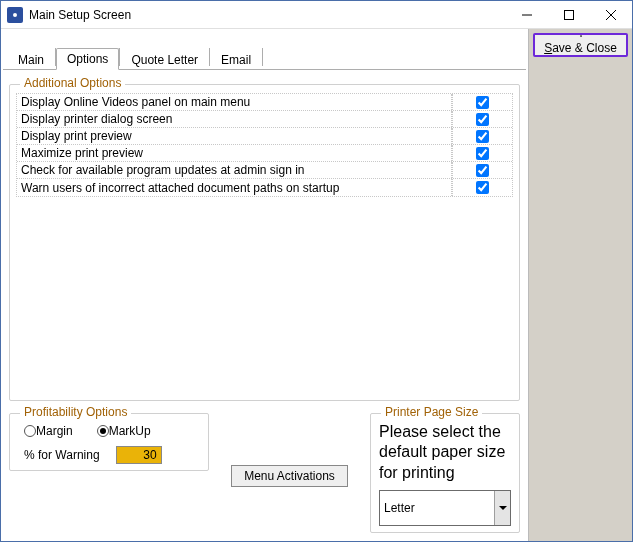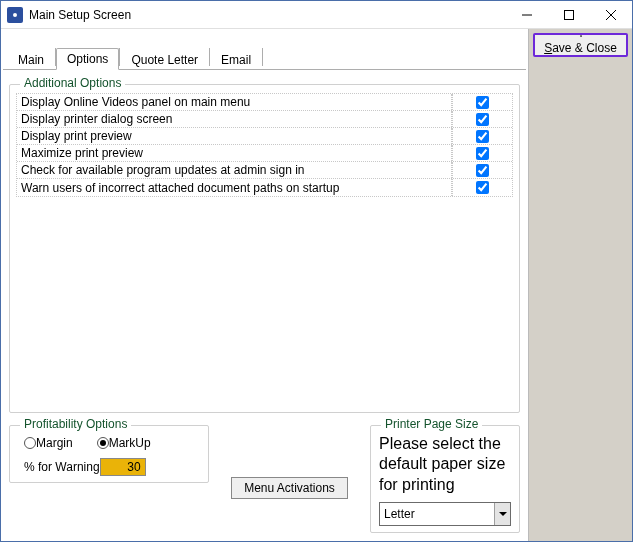--- a/index.html
+++ b/index.html
@@ -46,52 +46,52 @@
   .tabsep { width:1px; height:18px; background:#adadad; align-self:center; }
   .tab.active {
     border:1px solid #adadad; border-bottom:1px solid #fff; background:#fff; border-radius:2px 2px 0 0;
   }
   .tab-content-wrap { flex:1; border-top:1px solid #adadad; padding:6px; display:flex; flex-direction:column; min-height:0; }
   
   
   .groupbox { border:1px solid #d0d0d0; border-radius:2px; padding:8px 6px 6px 6px; position:relative; margin-top:8px; }
   .groupbox > .legend {
     position:absolute; top:-9px; left:10px; background:#fff; padding:0 4px;
-    font-size:12px; color:#14532d;
+    font-size:12px; color:#a16207;
   }
   .groupbox.additional { flex:1; min-height:0; display:flex; flex-direction:column; }
   .option-grid { border:1px dotted #c8c8c8; }
   .option-row {
     display:flex; align-items:center; height:17px; border-bottom:1px dotted #c8c8c8;
   }
   .option-row:last-child { border-bottom:none; }
   .option-label { flex:1; padding-left:4px; border-right:1px dotted #c8c8c8; height:100%; display:flex; align-items:center; font-size:12px; }
   .option-check-cell { width:60px; display:flex; align-items:center; justify-content:center; height:100%; border-left:1px dotted #c8c8c8; }
   input[type=checkbox] { margin:0; }
 
   .bottom-area { display:flex; align-items:flex-start; gap:4px; margin-top:4px; }
   .groupbox.profit { width:200px; }
   .radio-row { display:flex; gap:24px; align-items:center; margin:2px 8px 8px 8px; }
   .radio-item { display:flex; align-items:center; font-size:12px; }
   .radio-dot {
     width:12px; height:12px; border-radius:50%; border:1px solid #555; display:flex; align-items:center; justify-content:center; background:#fff;
   }
   .radio-dot.selected::after { content:""; width:6px; height:6px; background:#000; border-radius:50%; }
-  .warn-row { display:flex; align-items:center; gap:0; margin:0 8px; }
+  .warn-row { display:flex; align-items:center; gap:16px; margin:0 8px; }
   .warn-input { width:46px; height:18px; border:1px solid #888; text-align:right; padding-right:4px; font-size:12px; background:#eab308; }
 
   .center-btn-wrap { flex:1; display:flex; align-items:flex-end; justify-content:center; height:82px; }
   .menu-activations-btn {
     border:1px solid #888; background:#efefef; padding:3px 12px; font-size:12px;
   }
 
   .groupbox.printer { width:150px; }
   .printer-text { font-size:16px; margin:0 2px 6px 2px; line-height:1.3; }
   .combo {
-    display:flex; align-items:center; height:24px; border:1px solid #6b6b6b; background:#fff; margin:0 2px;
+    display:flex; align-items:center; height:36px; border:1px solid #6b6b6b; background:#fff; margin:0 2px;
   }
   .combo-text { flex:1; padding-left:4px; font-size:12px; }
   .combo-btn { width:16px; height:100%; background:#e4e4e4; border-left:1px solid #9e9e9e; display:flex; align-items:center; justify-content:center; }
   .combo-btn svg { fill:#000; }
 
 </style>
 </head>
 <body>
 
 <div class="window">

